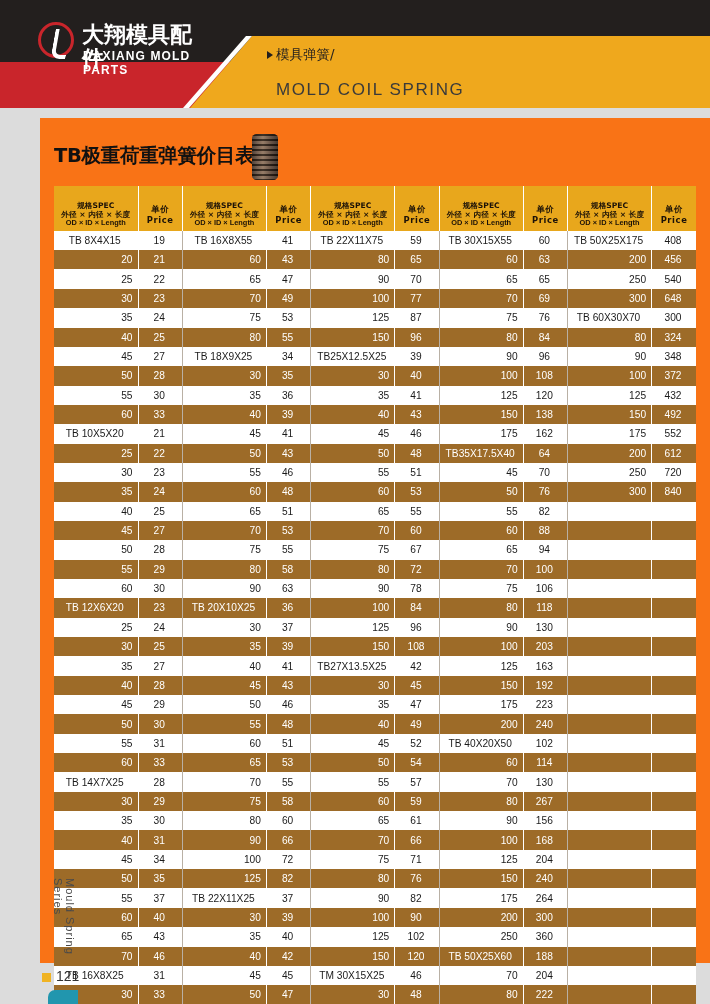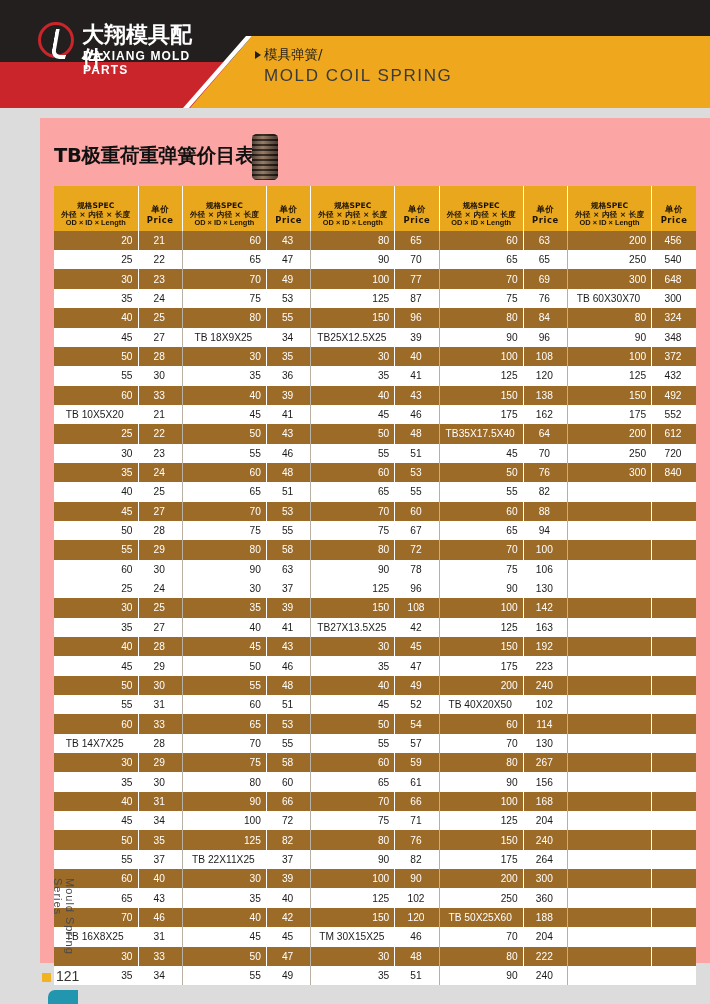--- a/index.html
+++ b/index.html
@@ -39,31 +39,31 @@
   }
   #logo-cn{
     position:absolute; left:44px; top:1px; color:#fff; font-weight:bold;
     font-size:22px; letter-spacing:0px; line-height:24px;
     font-family:"DejaVu Sans", sans-serif;
   }
   #logo-en{
     position:absolute; left:45px; top:27px; color:#fff;
     font-size:12px; letter-spacing:1.1px; font-weight:bold;
   }
-  #hdr-title{ position:absolute; left:264px; top:46px; width:420px; }
+  #hdr-title{ position:absolute; left:276px; top:46px; width:420px; }
   #hdr-arrow{
     position:absolute; left:-9px; top:5px;
     width:0;height:0;border-left:6px solid #231f1e;
     border-top:4px solid transparent;border-bottom:4px solid transparent;
   }
   #hdr-title-cn{ font-size:13.5px; color:#231f1e; font-family:"DejaVu Sans", sans-serif; line-height:17px;}
-  #hdr-title-en{ font-size:17px; color:#3a3a3a; letter-spacing:1.6px; margin-top:3px; line-height:20px;}
+  #hdr-title-en{ font-size:17px; color:#3a3a3a; letter-spacing:1.6px; margin-top:17px; line-height:20px;}
 
   
-  #sheet{ position:absolute; left:40px; top:118px; width:670px; height:845px; background:#fca5a5; }
+  #sheet{ position:absolute; left:40px; top:118px; width:670px; height:845px; background:#f97316; }
 
   #page-title{
     position:absolute; left:14px; top:24px;
     font-size:19.5px; font-weight:bold; color:#111;
     font-family:"DejaVu Sans", sans-serif; letter-spacing:-0.3px;
   }
   #spring-pic{
     position:absolute; left:212px; top:16px; width:26px; height:46px;
     background:linear-gradient(90deg,#3a2c22 0%,#6b5240 22%,#8a6e56 42%,#5d4636 70%,#2e231b 100%);
     border-radius:5px/4px;
@@ -219,20 +219,32 @@
               <span class="l2">外径 × 内径 × 长度</span>
               <span class="l3">OD × ID × Length</span>
             </th>
             <th class="price-h">
               <span class="l1">单价</span>
               <span class="l2">Price</span>
             </th>
           </tr>
       </thead>
       <tbody id="tbody">
+          <tr class="odd">
+            <td class="spec has-tb">TB   8X4X15</td>
+            <td class="price grp-end">19</td>
+            <td class="spec has-tb">TB   16X8X55</td>
+            <td class="price grp-end">41</td>
+            <td class="spec has-tb">TB 22X11X75</td>
+            <td class="price grp-end">59</td>
+            <td class="spec has-tb">TB 30X15X55</td>
+            <td class="price grp-end">60</td>
+            <td class="spec has-tb">TB 50X25X175</td>
+            <td class="price">408</td>
+          </tr>
           <tr class="even">
             <td class="spec">20</td>
             <td class="price grp-end">21</td>
             <td class="spec">60</td>
             <td class="price grp-end">43</td>
             <td class="spec">80</td>
             <td class="price grp-end">65</td>
             <td class="spec">60</td>
             <td class="price grp-end">63</td>
             <td class="spec">200</td>
@@ -435,41 +447,53 @@
             <td class="price grp-end">30</td>
             <td class="spec">90</td>
             <td class="price grp-end">63</td>
             <td class="spec">90</td>
             <td class="price grp-end">78</td>
             <td class="spec">75</td>
             <td class="price grp-end">106</td>
             <td class="spec empty"></td>
             <td class="price empty"></td>
           </tr>
+          <tr class="even">
+            <td class="spec has-tb">TB  12X6X20</td>
+            <td class="price grp-end">23</td>
+            <td class="spec has-tb">TB 20X10X25</td>
+            <td class="price grp-end">36</td>
+            <td class="spec">100</td>
+            <td class="price grp-end">84</td>
+            <td class="spec">80</td>
+            <td class="price grp-end">118</td>
+            <td class="spec empty"></td>
+            <td class="price empty"></td>
+          </tr>
           <tr class="odd">
             <td class="spec">25</td>
             <td class="price grp-end">24</td>
             <td class="spec">30</td>
             <td class="price grp-end">37</td>
             <td class="spec">125</td>
             <td class="price grp-end">96</td>
             <td class="spec">90</td>
             <td class="price grp-end">130</td>
             <td class="spec empty"></td>
             <td class="price empty"></td>
           </tr>
           <tr class="even">
             <td class="spec">30</td>
             <td class="price grp-end">25</td>
             <td class="spec">35</td>
             <td class="price grp-end">39</td>
             <td class="spec">150</td>
             <td class="price grp-end">108</td>
             <td class="spec">100</td>
-            <td class="price grp-end">142</td>
+            <td class="price grp-end">203</td>
             <td class="spec empty"></td>
             <td class="price empty"></td>
           </tr>
           <tr class="odd">
             <td class="spec">35</td>
             <td class="price grp-end">27</td>
             <td class="spec">40</td>
             <td class="price grp-end">41</td>
             <td class="spec has-tb">TB27X13.5X25</td>
             <td class="price grp-end">42</td>

